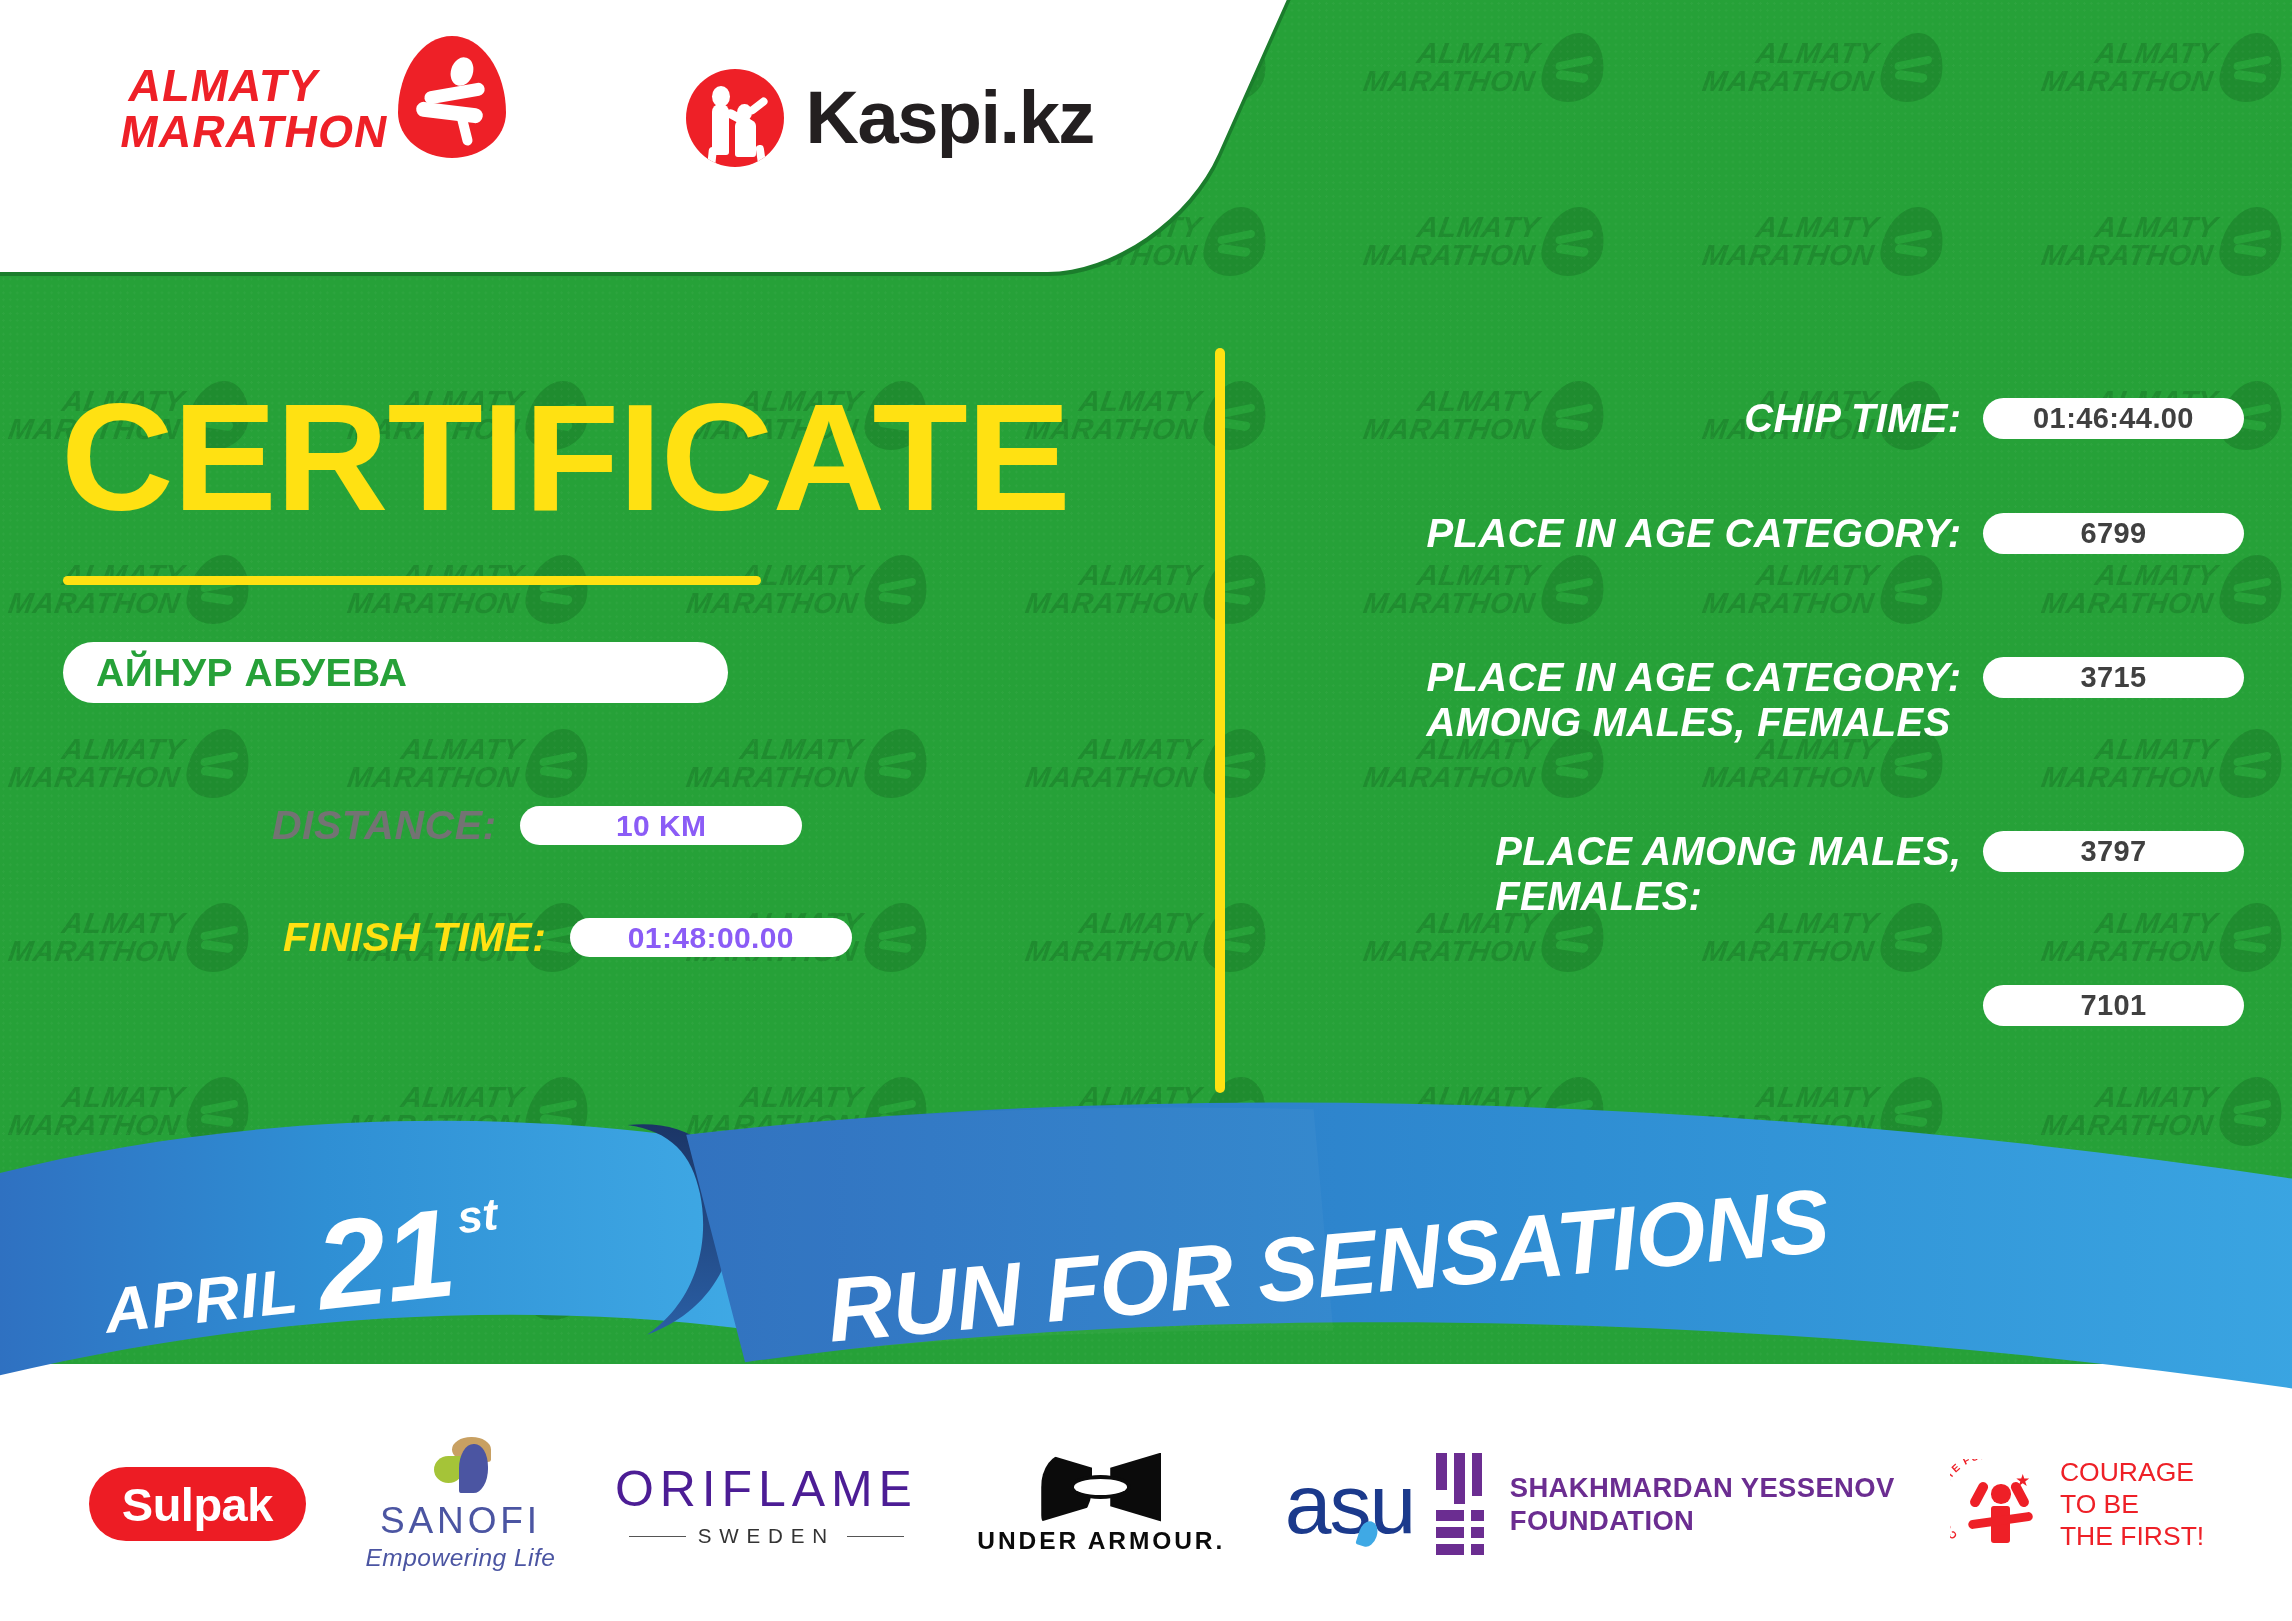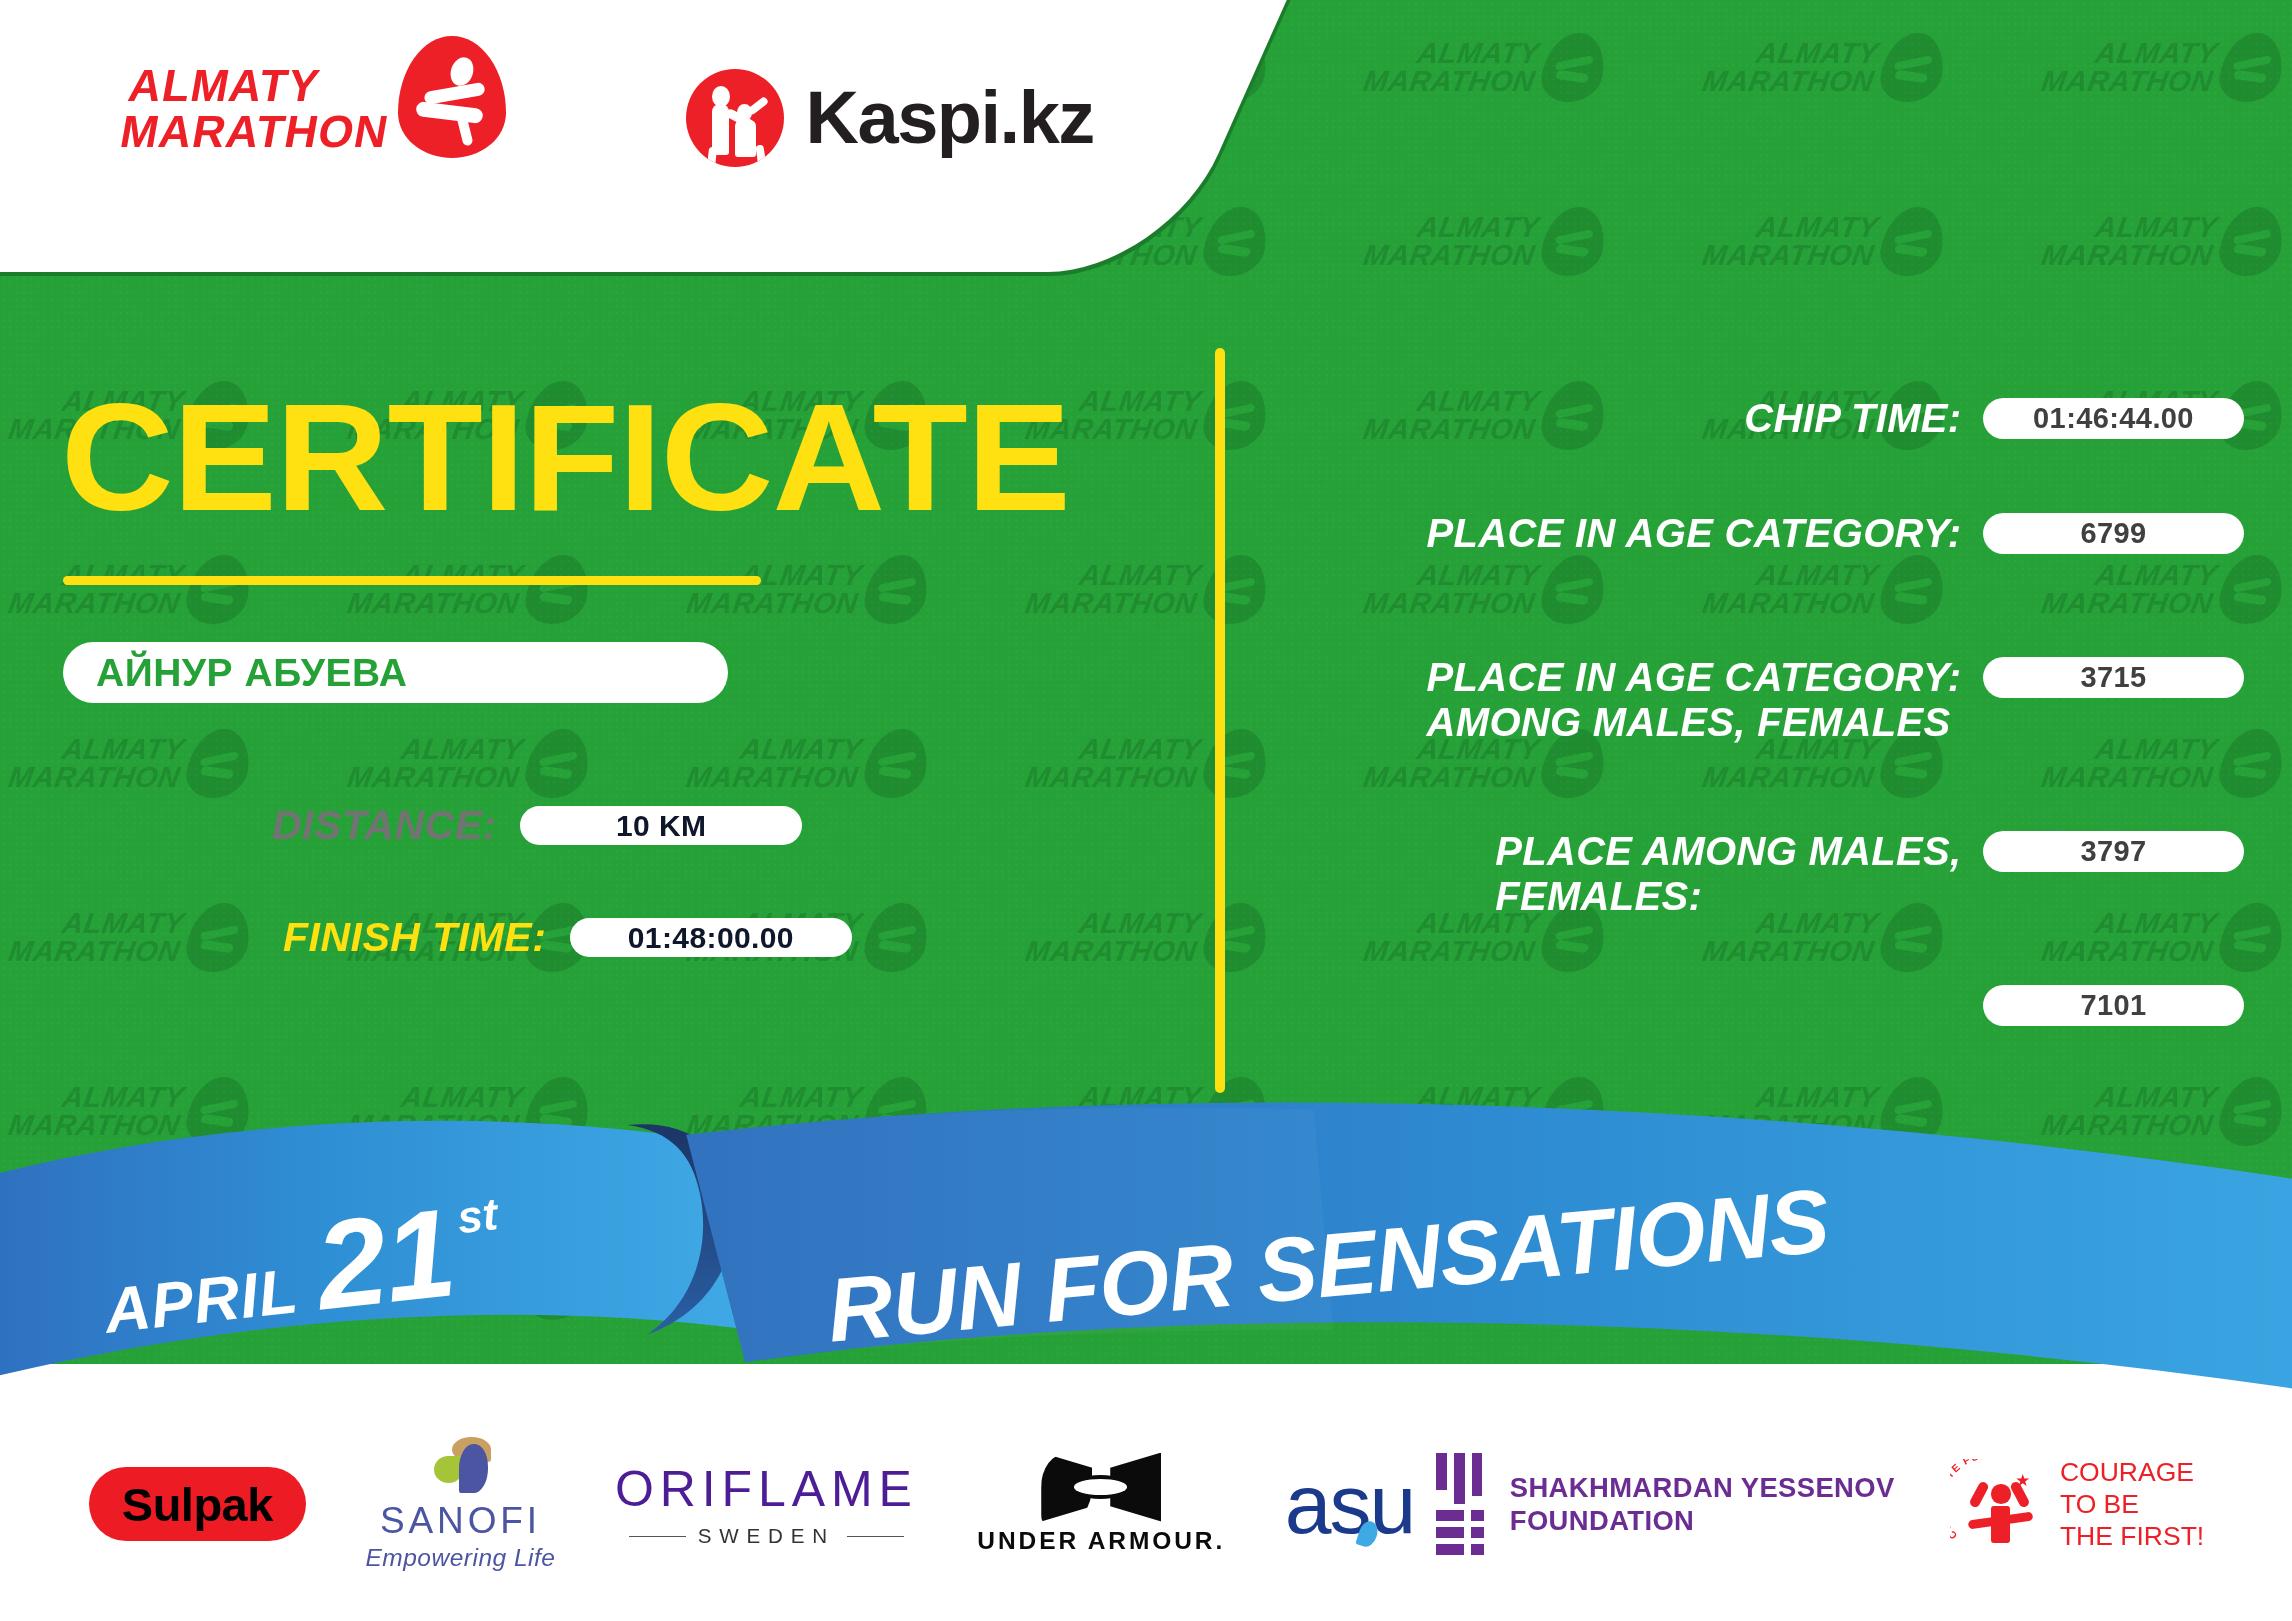--- a/index.html
+++ b/index.html
@@ -184,21 +184,21 @@
     white-space:nowrap;
   }
   .lbl-white{color:#737373;}
   .lbl-yellow{color:#ffe112;}
   .lrow .pill{
     background:#ffffff;border-radius:21.6px;height:39px;
     display:flex;align-items:center;justify-content:center;
     margin-left:23.5px;
   }
   .lrow .pill .val{
-    color:#0f172a;font-weight:800;font-size:30px;letter-spacing:0.4px;white-space:nowrap;
+    color:#8b5cf6;font-weight:800;font-size:30px;letter-spacing:0.4px;white-space:nowrap;
   }
   #row-distance{left:272px;top:802px;}
   #row-distance .pill{width:282px;}
   #row-finish{left:283px;top:914px;}
   #row-finish .pill{width:282px;}
 
   
   .vdiv{
     position:absolute;left:1215px;top:348px;width:9.8px;height:745px;
     background:#ffe112;border-radius:5.9px;z-index:5;
@@ -267,21 +267,21 @@
     position:absolute;left:0;top:1411px;width:2293px;height:186px;z-index:8;
     display:flex;align-items:center;justify-content:space-around;
     padding:0 59px;box-sizing:border-box;
   }
   .sp{display:flex;align-items:center;justify-content:center;flex:0 0 auto;}
 
   .sp-sulpak{
     background:#ed1c24;border-radius:39px;
     padding:9.8px 33px;
   }
-  .sp-sulpak .t{color:#000000;font-weight:800;font-size:47px;letter-spacing:-0.5px;}
+  .sp-sulpak .t{color:#ffffff;font-weight:800;font-size:47px;letter-spacing:-0.5px;}
 
   .sp-sanofi{display:flex;flex-direction:column;align-items:center;gap:2px;}
   .sanofi-mark{position:relative;width:61px;height:61px;}
   .sanofi-mark .b1{position:absolute;left:21.6px;top:0;width:39px;height:25.5px;background:#c8a062;border-radius:50% 50% 10% 50%;}
   .sanofi-mark .b2{position:absolute;left:29px;top:7.8px;width:29px;height:49px;background:#4b55a2;border-radius:50% 46% 50% 6%;}
   .sanofi-mark .b3{position:absolute;left:3.9px;top:19.6px;width:29px;height:27.4px;background:#a5c438;border-radius:50% 6% 50% 50%;}
   .sp-sanofi .name{color:#4b55a2;font-weight:400;font-size:37px;letter-spacing:3.9px;}
   .sp-sanofi .tag{color:#4b55a2;font-weight:400;font-style:italic;font-size:24.5px;letter-spacing:0.5px;}
 
   .sp-oriflame{display:flex;flex-direction:column;align-items:center;gap:6.9px;}

